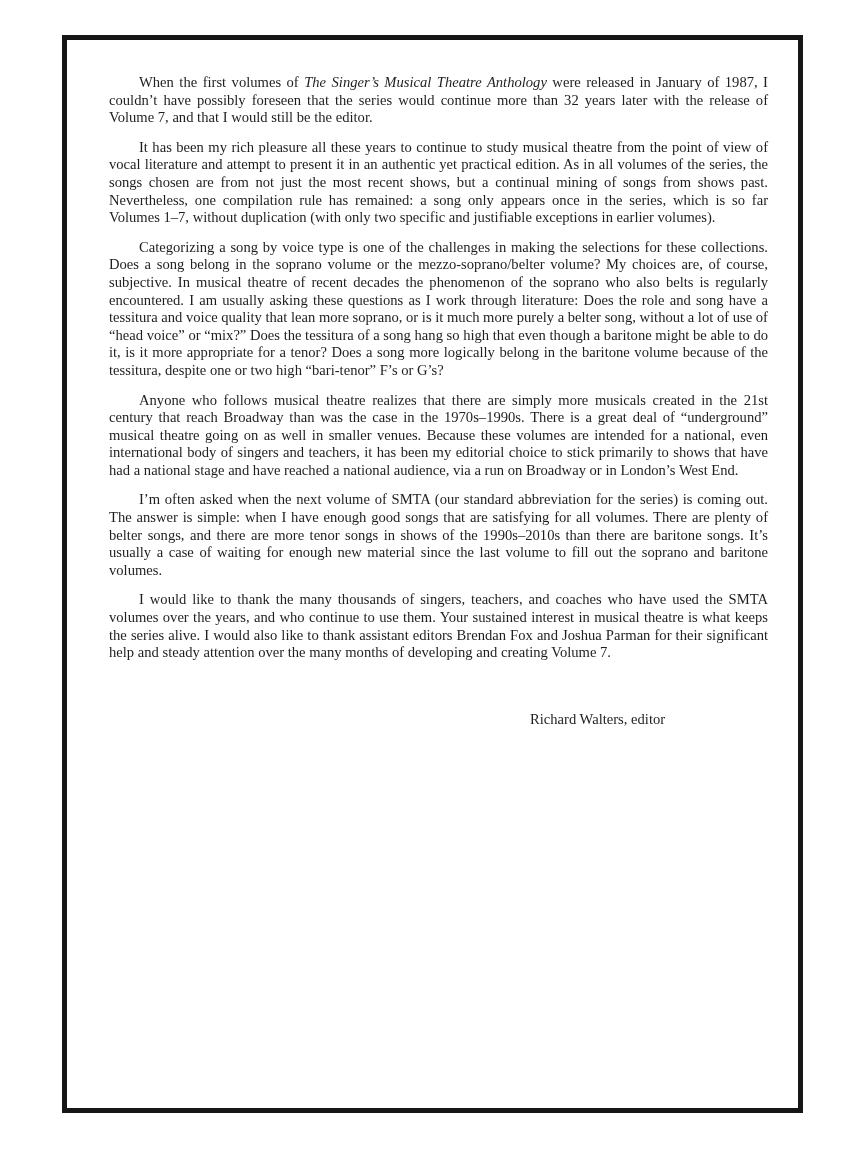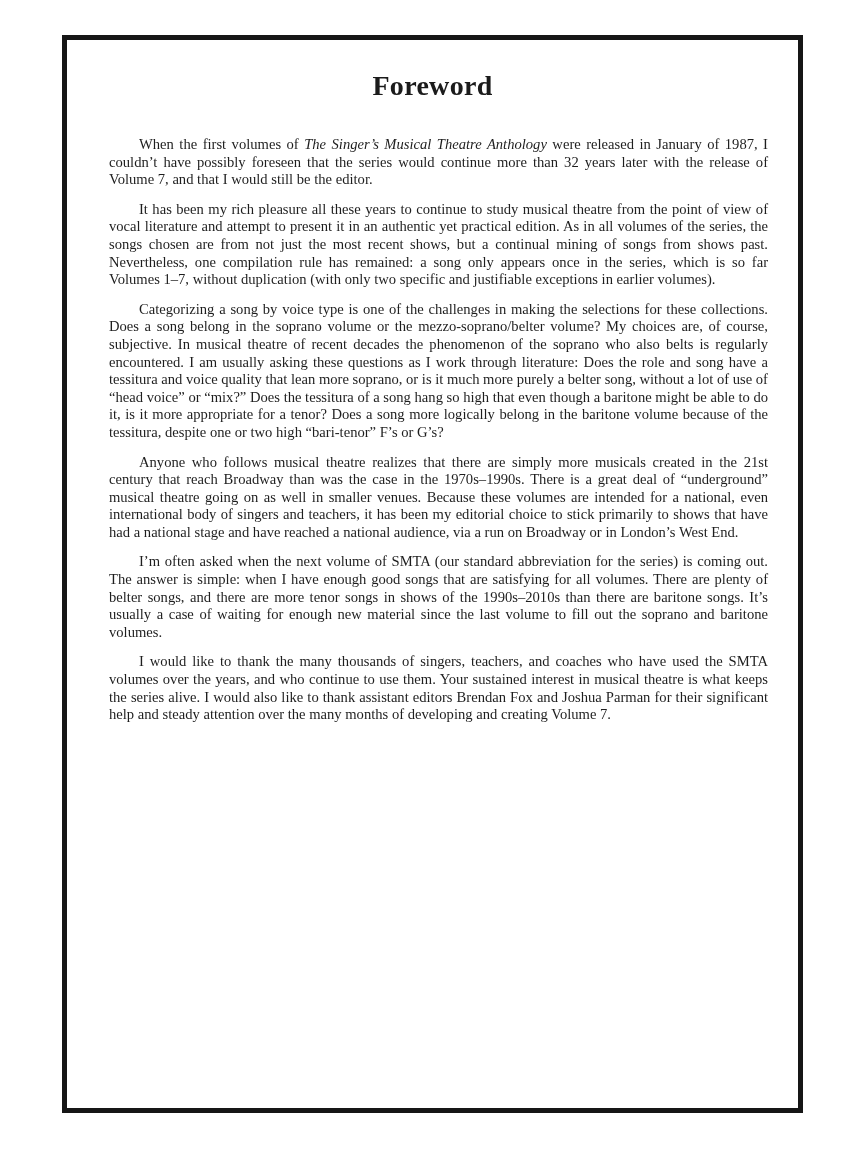--- a/index.html
+++ b/index.html
@@ -50,31 +50,31 @@
     margin: 48px 0 0 463px;
     font-size: 14.6px;
     line-height: 18px;
     color: #1e1e1e;
   }
 </style>
 </head>
 <body>
 
 <div class="frame">
-  <h1 class="title">Foreword</h1>
 
   <div class="body-text">
     <p><span>When the first volumes of </span><em>The Singer’s Musical Theatre Anthology</em><span> were released in January of 1987, I couldn’t have possibly foreseen that the series would continue more than 32 years later with the release of Volume 7, and that I would still be the editor.</span></p>
 
     <p>It has been my rich pleasure all these years to continue to study musical theatre from the point of view of vocal literature and attempt to present it in an authentic yet practical edition. As in all volumes of the series, the songs chosen are from not just the most recent shows, but a continual mining of songs from shows past. Nevertheless, one compilation rule has remained: a song only appears once in the series, which is so far Volumes 1–7, without duplication (with only two specific and justifiable exceptions in earlier volumes).</p>
 
     <p>Categorizing a song by voice type is one of the challenges in making the selections for these collections. Does a song belong in the soprano volume or the mezzo-soprano/belter volume? My choices are, of course, subjective. In musical theatre of recent decades the phenomenon of the soprano who also belts is regularly encountered. I am usually asking these questions as I work through literature: Does the role and song have a tessitura and voice quality that lean more soprano, or is it much more purely a belter song, without a lot of use of “head voice” or “mix?” Does the tessitura of a song hang so high that even though a baritone might be able to do it, is it more appropriate for a tenor? Does a song more logically belong in the baritone volume because of the tessitura, despite one or two high “bari-tenor” F’s or G’s?</p>
 
     <p>Anyone who follows musical theatre realizes that there are simply more musicals created in the 21st century that reach Broadway than was the case in the 1970s–1990s. There is a great deal of “underground” musical theatre going on as well in smaller venues. Because these volumes are intended for a national, even international body of singers and teachers, it has been my editorial choice to stick primarily to shows that have had a national stage and have reached a national audience, via a run on Broadway or in London’s West End.</p>
 
     <p>I’m often asked when the next volume of SMTA (our standard abbreviation for the series) is coming out. The answer is simple: when I have enough good songs that are satisfying for all volumes. There are plenty of belter songs, and there are more tenor songs in shows of the 1990s–2010s than there are baritone songs. It’s usually a case of waiting for enough new material since the last volume to fill out the soprano and baritone volumes.</p>
 
     <p>I would like to thank the many thousands of singers, teachers, and coaches who have used the SMTA volumes over the years, and who continue to use them. Your sustained interest in musical theatre is what keeps the series alive. I would also like to thank assistant editors Brendan Fox and Joshua Parman for their significant help and steady attention over the many months of developing and creating Volume 7.</p>
   </div>
 
   <div class="signature">
+    <div>Richard Walters, editor</div>
   </div>
 </div>
 
 </body></html>

